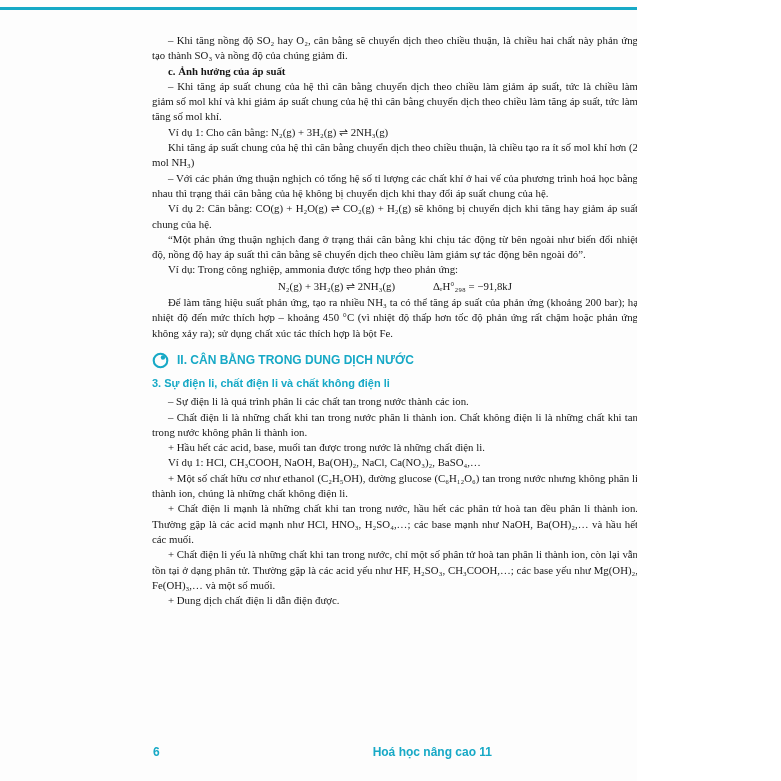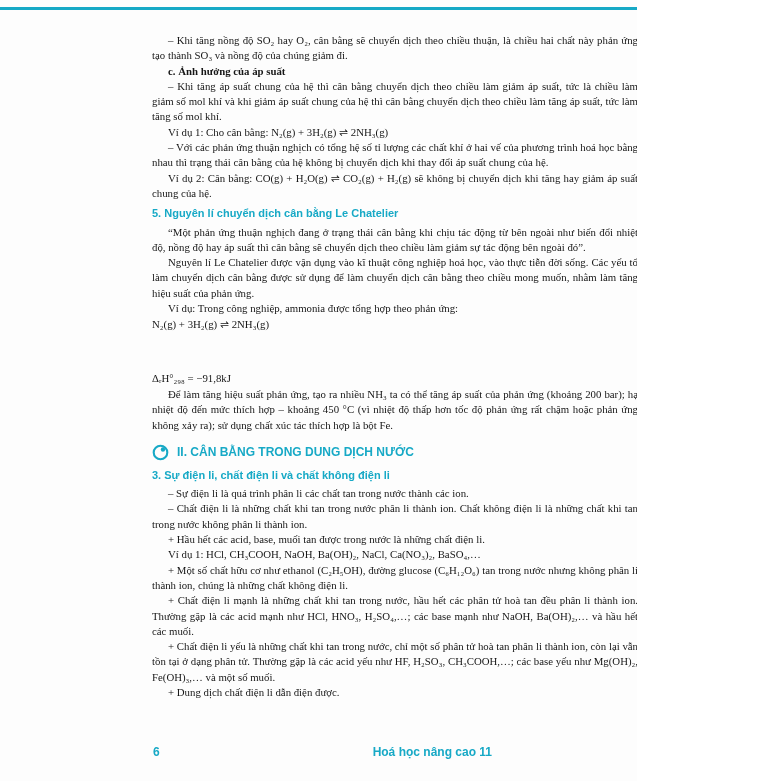--- a/index.html
+++ b/index.html
@@ -51,21 +51,20 @@
     font-size: 12px;
     text-align: left;
   }
   .sec-icon { display: inline-flex; width: 17px; height: 17px; flex: 0 0 auto; }
   .equation {
     display: flex;
     justify-content: center;
     gap: 38px;
     text-indent: 0;
     margin: 1px 0;
-    flex-direction: column;
   }
   .footer-page {
     position: absolute;
     left: 153px;
     bottom: 22px;
     color: var(--teal);
     font-weight: bold;
     font-family: "Liberation Sans", sans-serif;
     font-size: 12px;
   }
@@ -82,25 +81,24 @@
 </head>
 <body>
 
 <div class="page" style="--teal: #17a9c6;">
   <div class="top-rule"></div>
   <div class="content">
       <p class="para">– Khi tăng nồng độ SO₂ hay O₂, cân bằng sẽ chuyển dịch theo chiều thuận, là chiều hai chất này phản ứng tạo thành SO₃ và nồng độ của chúng giảm đi.</p>
       <p class="para bold">c. Ảnh hưởng của áp suất</p>
       <p class="para">– Khi tăng áp suất chung của hệ thì cân bằng chuyển dịch theo chiều làm giảm áp suất, tức là chiều làm giảm số mol khí và khi giảm áp suất chung của hệ thì cân bằng chuyển dịch theo chiều làm tăng áp suất, tức làm tăng số mol khí.</p>
       <p class="para">Ví dụ 1: Cho cân bằng: N₂(g) + 3H₂(g) ⇌ 2NH₃(g)</p>
+      <p class="para">Khi tăng áp suất chung của hệ thì cân bằng chuyển dịch theo chiều thuận, là chiều tạo ra ít số mol khí hơn (2 mol NH₃)</p>
       <p class="para">– Với các phản ứng thuận nghịch có tổng hệ số tỉ lượng các chất khí ở hai vế của phương trình hoá học bằng nhau thì trạng thái cân bằng của hệ không bị chuyển dịch khi thay đổi áp suất chung của hệ.</p>
       <p class="para">Ví dụ 2: Cân bằng: CO(g) + H₂O(g) ⇌ CO₂(g) + H₂(g) sẽ không bị chuyển dịch khi tăng hay giảm áp suất chung của hệ.</p>
-      <p class="para h-teal">5. Nguyên lí chuyển dịch cân bằng Le Chatelier</p>
       <p class="para">“Một phản ứng thuận nghịch đang ở trạng thái cân bằng khi chịu tác động từ bên ngoài như biến đổi nhiệt độ, nồng độ hay áp suất thì cân bằng sẽ chuyển dịch theo chiều làm giảm sự tác động bên ngoài đó”.</p>
-      <p class="para">Nguyên lí Le Chatelier được vận dụng vào kĩ thuật công nghiệp hoá học, vào thực tiễn đời sống. Các yếu tố làm chuyển dịch cân bằng được sử dụng để làm chuyển dịch cân bằng theo chiều mong muốn, nhằm làm tăng hiệu suất của phản ứng.</p>
       <p class="para">Ví dụ: Trong công nghiệp, ammonia được tổng hợp theo phản ứng:</p>
       <div class="equation">
         <span>N₂(g) + 3H₂(g) ⇌ 2NH₃(g)</span>
         <span>ΔᵣH°₂₉₈ = −91,8kJ</span>
       </div>
       <p class="para">Để làm tăng hiệu suất phản ứng, tạo ra nhiều NH₃ ta có thể tăng áp suất của phản ứng (khoảng 200 bar); hạ nhiệt độ đến mức thích hợp – khoảng 450 °C (vì nhiệt độ thấp hơn tốc độ phản ứng rất chậm hoặc phản ứng không xảy ra); sử dụng chất xúc tác thích hợp là bột Fe.</p>
       <div class="section-head">
         <span class="sec-icon">
           <svg width="17" height="17" viewBox="0 0 18 18">
             <circle cx="9" cy="9" r="7.2" fill="none" stroke="#17a9c6" stroke-width="2.2"></circle>

